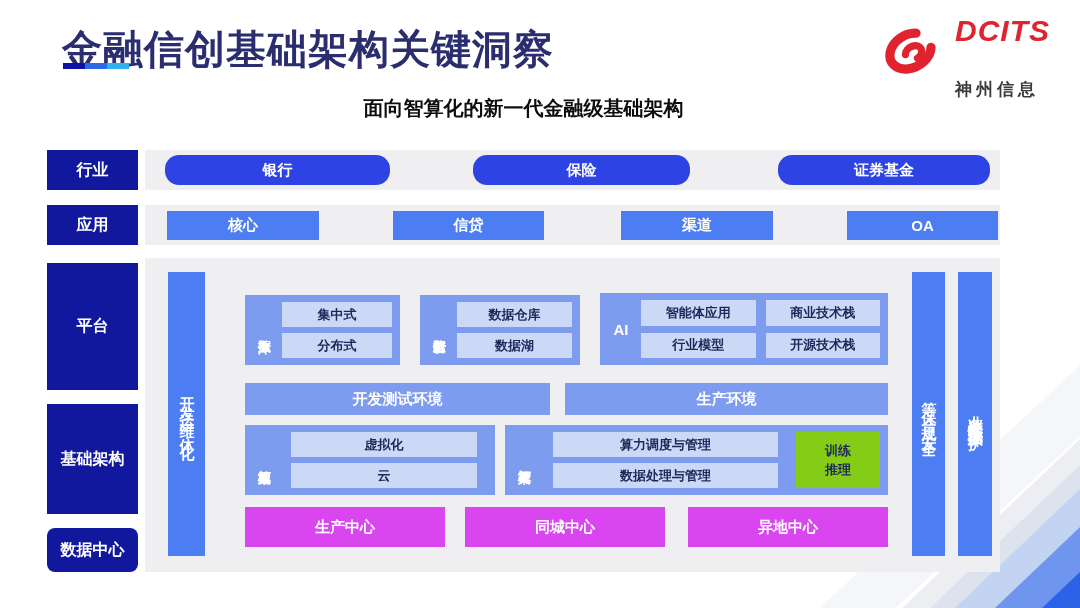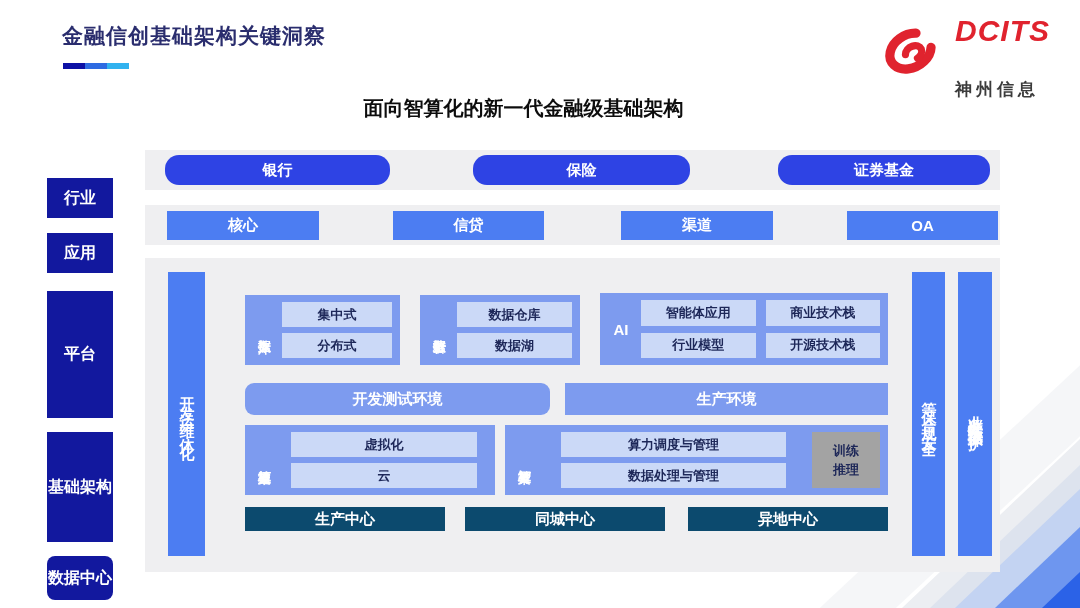--- a/index.html
+++ b/index.html
@@ -7,41 +7,41 @@
   body {
     position:relative;
     background:#ffffff;
     font-family:"Liberation Sans","DejaVu Sans",sans-serif;
     overflow:hidden;
   }
 
   
   .title {
     position:absolute; left:62px; top:22px;
-    font-size:21px; font-weight:bold; color:#2A2D6E; letter-spacing:1px;
+    font-size:40px; font-weight:bold; color:#2A2D6E; letter-spacing:1px;
   }
   .underline { position:absolute; left:63px; top:63px; display:flex; }
   .underline span { width:22px; height:6px; display:block; }
   .u1 { background:#0D11A5; } .u2 { background:#2E6BE2; } .u3 { background:#31B2EF; }
 
   .logo { position:absolute; right:30px; top:16px; display:flex; align-items:center; gap:9px; }
   .logo-text { display:flex; flex-direction:column; align-items:flex-start;gap:28px; }
   .logo-brand { color:#E0232E; font-size:30px; line-height:1; font-weight:bold; font-style:italic; letter-spacing:1px; }
   .logo-company { color:#3B3B3B; font-size:17px; font-weight:bold; letter-spacing:4px; margin-top:4px; }
 
   .subtitle {
     position:absolute; left:47px; width:953px; top:95px;
     text-align:center; font-size:20px; font-weight:bold; color:#0d0d0d;
   }
 
   
   .rail-item {
-    position:absolute; left:47px; width:66px;
+    position:absolute; left:47px; width:91px;
     background:#12189E; color:#fff; font-weight:bold; font-size:16px;
-    display:flex; align-items:center; justify-content:center; z-index:3;margin-top:28px;
+    display:flex; align-items:center; justify-content:center; z-index:3;
   }
   #rail-industry   { top:150px; height:40px; }
   #rail-app        { top:205px; height:40px; }
   #rail-platform   { top:263px; height:127px; }
   #rail-infra      { top:404px; height:110px; }
   #rail-datacenter { top:528px; height:44px;border-radius:8px; }
 
   
   .strip { position:absolute; left:145px; width:855px; background:#EFEFF1; z-index:2; }
   #industry-strip { top:150px; height:40px; }
@@ -87,35 +87,35 @@
   .col { display:flex; flex-direction:column; gap:6px; flex:1; }
   .inner {
     background:#CBD9F7; color:#1D2758; font-size:13px; font-weight:bold;
     display:flex; align-items:center; justify-content:center; flex:1;
   }
   #grp-db        { left:100px; top:37px;  width:155px; height:70px; }
   #grp-analytics { left:275px; top:37px;  width:160px; height:70px; }
   #grp-ai        { left:455px; top:35px;  width:288px; height:72px; }
   #grp-ai .grid  { display:grid; grid-template-columns:1fr 1fr; gap:7px 10px; flex:1; }
   #grp-general   { left:100px; top:167px; width:250px; height:70px; padding:7px 18px 7px 8px; gap:16px; }
-  #grp-smart     { left:360px; top:167px; width:383px; height:70px; gap:26px; }
+  #grp-smart     { left:360px; top:167px; width:383px; height:70px; gap:18px; }
   #grp-smart .col{ flex:0 0 225px; }
-  .side-box      { flex:1; background:#a3a3a3; color:#1D2758; font-size:13px; font-weight:bold;
+  .side-box      { flex:1; background:#84cc16; color:#1D2758; font-size:13px; font-weight:bold;
                    display:flex; align-items:center; justify-content:center;
                    white-space:pre-line; text-align:center; line-height:1.5; }
 
   .envbar {
     position:absolute; top:125px; height:32px; background:#7D9BEF; color:#fff;
     font-weight:bold; font-size:15px; display:flex; align-items:center; justify-content:center;
   }
-  #env-dev  { left:100px; width:305px;border-radius:9px; }
+  #env-dev  { left:100px; width:305px; }
   #env-prod { left:420px; width:323px; }
 
   .center-btn {
-    position:absolute; top:249px; height:24px; background:#0c4a6e; color:#fff;
+    position:absolute; top:249px; height:40px; background:#d946ef; color:#fff;
     font-weight:bold; font-size:15px; display:flex; align-items:center; justify-content:center;
   }
   #ctr-prod   { left:100px; width:200px; }
   #ctr-local  { left:320px; width:200px; }
   #ctr-remote { left:543px; width:200px; }
 
   
   .decor { position:absolute; right:0; bottom:0; width:260px; height:250px; z-index:1; overflow:hidden; pointer-events:none; }
   .tri { position:absolute; right:0; bottom:0; clip-path:polygon(100% 0, 100% 100%, 0 100%); }
   .tri1 { width:178px; height:169px; background:#ECEEF2; }

